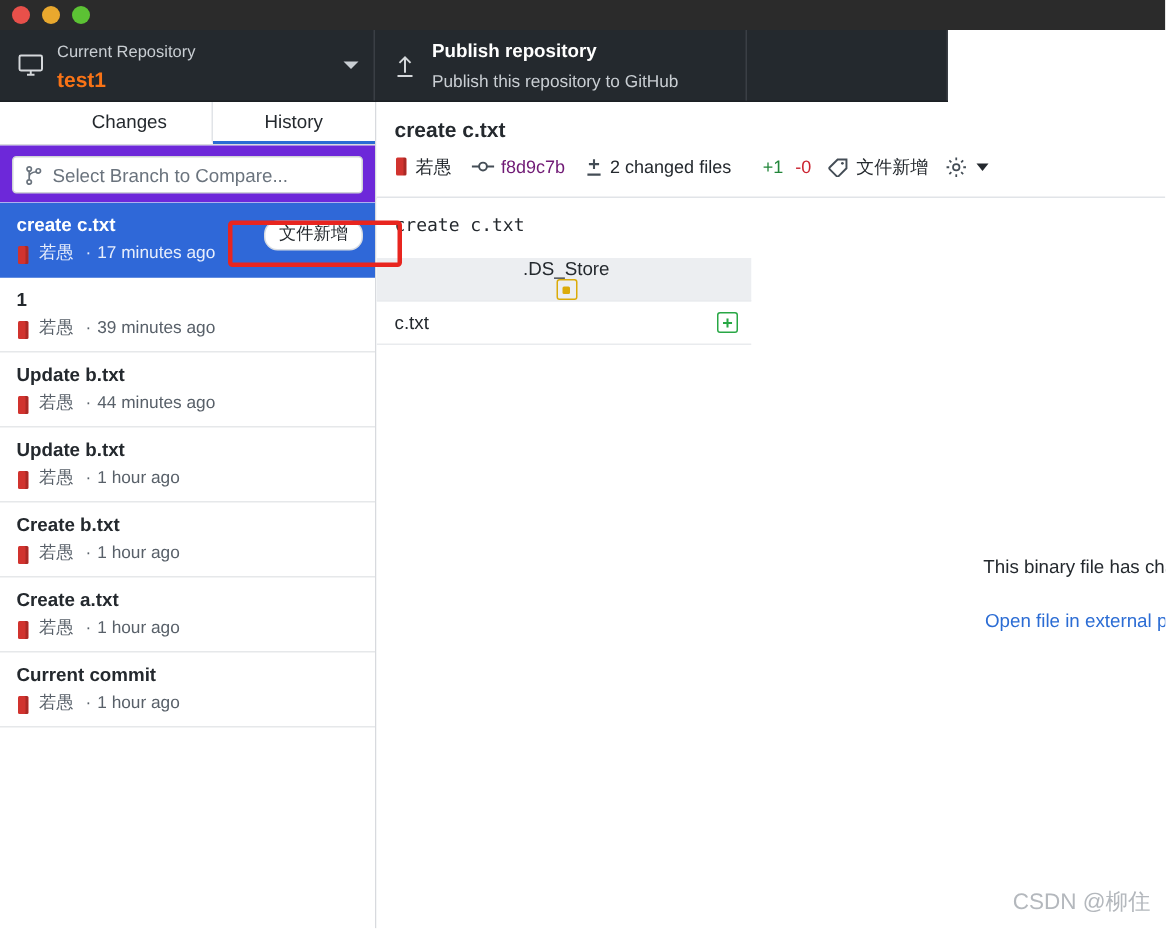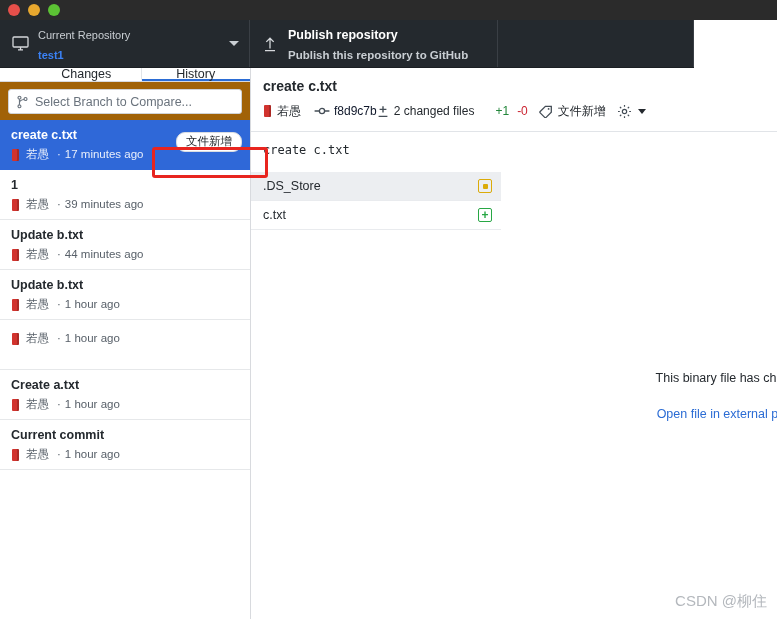--- a/index.html
+++ b/index.html
@@ -18,63 +18,63 @@
     position: absolute; top: 0; left: 0; width: 777px; height: 20px;
     background: #2b2b2b; display: flex; align-items: center; padding-left: 8px;
   }
   .traffic { width: 12px; height: 12px; border-radius: 50%; margin-right: 8px; }
   .tl-red    { background: #e8504a; }
   .tl-yellow { background: #e9a82e; }
   .tl-green  { background: #5cc234; }
 
   
   .toolbar {
-    position: absolute; top: 20px; left: 0; width: 694px; height: 48px;
+    position: absolute; top: 20px; left: 0; width: 632px; height: 48px;
     background: #24292e; display: flex; align-items: stretch;
     border-bottom: 1px solid #1b1f23;
   }
   .tb-item {
     display: flex; align-items: center; padding: 0 10px;
     border-right: 1px solid #3a3f45; position: relative;
   }
   .tb-repo   { width: 250px; }
   .tb-branch { width: 250px; }
   .tb-pub    { width: 248px; }
   .tb-spacer { flex: 1; }
   .tb-icon {
     width: 20px; flex: 0 0 20px; display: flex; align-items: center;
     justify-content: center; color: #d5d8db; margin-right: 8px;
   }
   .tb-text { flex: 1; overflow: hidden; line-height: 1.25; }
   .tb-label { font-size: 11px; color: #c9ced3; white-space: nowrap; }
-  .tb-value { font-size: 11px; color: #3b82f6; font-weight: bold; white-space: nowrap; }
+  .tb-value { font-size: 14px; color: #f97316; font-weight: bold; white-space: nowrap; }
   .tb-pub .tb-label { font-size: 12.5px; color: #ffffff; font-weight: bold; margin-top: 34px; }
-  .tb-pub .tb-value { font-size: 11.5px; color: #c9ced3; font-weight: bold; }
+  .tb-pub .tb-value { font-size: 11.5px; color: #c9ced3; font-weight: normal; }
   .tb-caret {
     width: 0; height: 0; border-left: 5px solid transparent;
     border-right: 5px solid transparent; border-top: 5px solid #c9ced3;
     margin-left: 6px; flex: 0 0 10px;
   }
 
   
   .sidebar {
     position: absolute; top: 68px; left: 0; width: 251px; height: 551px;
     background: #fff; border-right: 1px solid #d8dade;
     display: flex; flex-direction: column;
   }
-  .tabs { display: flex; height: 14px; border-bottom: 1px solid #d8dade; padding-left: 32px; }
+  .tabs { display: flex; height: 29px; border-bottom: 1px solid #d8dade; padding-left: 32px; }
   .tab {
     flex: 1; display: flex; align-items: center; justify-content: center;
     font-size: 12.5px; color: #24292e; background: #fff;
     border-bottom: 2px solid transparent; border-right: 1px solid #e1e4e8;
   }
   .tab:last-child { border-right: none; }
   .tab.active { border-bottom-color: #2b6cd4; }
 
-  .compare-wrap { padding: 7px 8px 6px 8px; background: #a16207; }
+  .compare-wrap { padding: 7px 8px 6px 8px; background: #6d28d9; }
   .compare-box {
     display: flex; align-items: center; height: 25px;
     border: 1px solid #d0d3d7; border-radius: 3px; background: #fff;
     padding: 0 7px;
   }
   .compare-box .bicon { color: #6a737d; margin-right: 6px; display: flex; }
   .compare-placeholder { font-size: 12.5px; color: #6a737d; }
 
   .commit-list { flex: 1; overflow: hidden; background: #fff; }
   .commit-row {
@@ -114,21 +114,21 @@
     padding: 9px 12px 0 12px;
   }
   .cs-title { font-size: 14px; font-weight: bold; color: #24292e; line-height: 19px; }
   .cs-meta {
     display: flex; align-items: center; margin-top: 7px;
     font-size: 12px; color: #24292e; line-height: 16px;
   }
   .cs-meta .avatar-glyph { margin-right: 6px; }
   .cs-author { margin-right: 13px; }
   .cs-sha-icon { display: flex; align-items: center; margin-right: 4px; color: #444d56; }
-  .cs-sha { color: #0f172a; }
+  .cs-sha { margin-right: 13px; color: #701a75; }
   .cs-files-icon { display: flex; align-items: center; margin-right: 5px; color: #444d56; }
   .cs-files { margin-right: 21px; }
   .cs-added   { color: #22863a; margin-right: 8px; }
   .cs-deleted { color: #cb2431; margin-right: 11px; }
   .cs-tag-icon { display: flex; align-items: center; margin-right: 5px; color: #444d56; }
   .cs-tag { margin-right: 11px; }
   .cs-gear { display: flex; align-items: center; color: #444d56; }
   .cs-gear-caret {
     width: 0; height: 0; border-left: 4px solid transparent;
     border-right: 4px solid transparent; border-top: 5px solid #24292e;
@@ -143,21 +143,21 @@
   }
   .file-list {
     position: absolute; top: 172px; left: 251px; width: 250px; height: 447px;
     background: #fff; overflow: hidden;
   }
   .file-row {
     height: 29px; display: flex; align-items: center;
     padding: 0 9px 0 12px; border-bottom: 1px solid #e9ebee;
     font-size: 12.5px; color: #24292e;
   }
-  .file-row.selected { background: #eceef1; }
+  .file-row.selected { background: #eceef1; flex-direction: column; }
   .file-name { flex: 1; white-space: nowrap; overflow: hidden; text-overflow: ellipsis; }
   .status-box {
     width: 14px; height: 14px; border: 1px solid; border-radius: 2px;
     display: flex; align-items: center; justify-content: center;
     font-size: 12px; line-height: 1; font-weight: bold; flex: 0 0 14px;
   }
   .status-modified { border-color: #dbab09; color: #dbab09; }
   .status-added    { border-color: #28a745; color: #28a745; }
   .status-modified .dot { width: 5px; height: 5px; background: #dbab09; border-radius: 1px; }
 
@@ -294,20 +294,21 @@
         <div class="commit-title">Update b.txt</div>
         <div class="commit-meta">
           <span class="avatar-glyph"></span>
           <span class="commit-author">若愚</span>
           <span class="commit-dot">·</span>
           <span class="commit-time">1 hour ago</span>
         </div>
       </div>
 
       <div class="commit-row">
+        <div class="commit-title">Create b.txt</div>
         <div class="commit-meta">
           <span class="avatar-glyph"></span>
           <span class="commit-author">若愚</span>
           <span class="commit-dot">·</span>
           <span class="commit-time">1 hour ago</span>
         </div>
       </div>
 
       <div class="commit-row">
         <div class="commit-title">Create a.txt</div>

